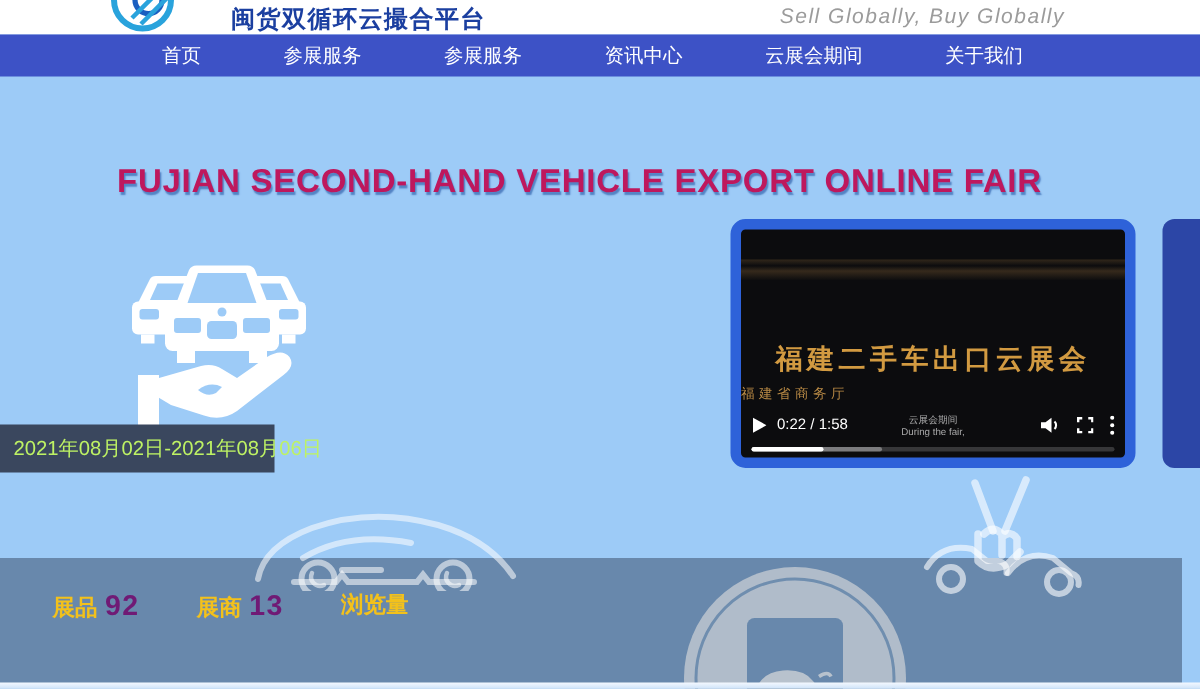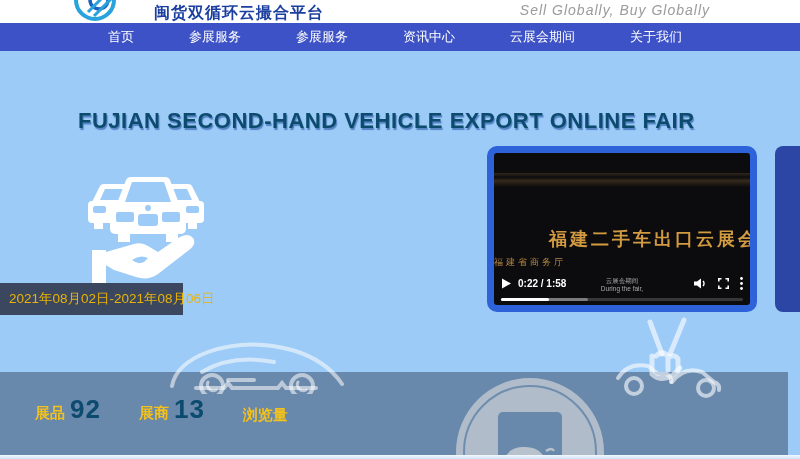--- a/index.html
+++ b/index.html
@@ -28,54 +28,54 @@
     position:absolute; left:0; top:23px; width:800px; height:28px;
     background:#3d52c6; display:flex; align-items:center;
     justify-content:space-between; padding:0 118px 0 108px; z-index:5;gap:11px;
   }
   .nav-item {
     color:#ffffff; font-size:13px; cursor:pointer; white-space:nowrap;
   }
   
   .hero-title {
     position:absolute; left:78px; top:108px; font-size:22px; font-weight:bold;
-    color:#0c4a6e; letter-spacing:0.5px; white-space:nowrap;
+    color:#be185d; letter-spacing:0.5px; white-space:nowrap;
     text-shadow:1px 2px 1px rgba(74,122,190,0.9);
   }
   .cars-hand { position:absolute; left:74px; top:168px; width:148px; height:122px; }
   .date-banner {
     position:absolute; left:0; top:283px; width:183px; height:32px;
     background:#3a475e; display:flex; align-items:center; padding-left:9px;
   }
-  .date-banner span { color:#eab308; font-size:13.5px; white-space:nowrap; }
+  .date-banner span { color:#bef264; font-size:13.5px; white-space:nowrap; }
   
   .video {
     position:absolute; left:487px; top:146px; width:270px; height:166px;
     background:#0c0c0e; border:7px solid #2e62d9; border-radius:10px; z-index:4;
     overflow:hidden; cursor:pointer;
   }
   .video-road {
     position:absolute; left:0; top:20px; width:100%; height:14px;
     background:linear-gradient(180deg, rgba(120,90,50,0.35) 0%, rgba(0,0,0,0) 30%, rgba(150,110,60,0.3) 55%, rgba(0,0,0,0) 100%);
   }
   .video-title {
     position:absolute; left:0; top:74px; width:100%; text-align:center;
     color:#d29a41; font-size:18px; letter-spacing:3px; white-space:nowrap;
-    font-family:"Liberation Serif", serif; font-weight:bold;margin-left:32px;
+    font-family:"Liberation Serif", serif; font-weight:bold;
   }
   .video-subtitle {
     position:absolute; left:0; top:103px; width:100%; text-align:left;
     color:#b98a45; font-size:9px; letter-spacing:3px;
   }
   .video-controls {
     position:absolute; left:0; bottom:10px; width:100%; height:24px;
     display:flex; align-items:center; padding:0 7px;
   }
   .vc-left { display:flex; align-items:center; gap:7px; }
-  .time-display { color:#ffffff; font-size:10px; font-weight:bold; white-space:nowrap; }
+  .time-display { color:#ffffff; font-size:10px; font-weight:normal; white-space:nowrap; }
   .video-caption {
     position:absolute; left:0; right:0; bottom:12px; text-align:center;
     color:rgba(220,220,220,0.75); font-size:6.5px; line-height:8px; pointer-events:none;
   }
   .vc-right { margin-left:auto; display:flex; align-items:center; gap:11px; }
   .vc-btn { display:flex; align-items:center; cursor:pointer; }
   .progress {
     position:absolute; left:7px; right:7px; bottom:4px; height:3.5px;
     background:rgba(255,255,255,0.18); border-radius:2px; cursor:pointer;
   }
@@ -87,24 +87,24 @@
     background:#2c46a6; border-radius:8px 0 0 8px; z-index:3; cursor:pointer;
   }
   
   .sketch-car { position:absolute; left:168px; top:336px; width:178px; height:58px; z-index:2; }
   .sketch-vhand { position:absolute; left:612px; top:316px; width:115px; height:84px; z-index:2; }
   
   .bottom-bar {
     position:absolute; left:0; top:372px; width:788px; height:84px;
     background:#6888ac; z-index:1;
   }
-  .stats { position:absolute; left:35px; top:394px; display:flex; align-items:flex-end; gap:38px; z-index:2; }
+  .stats { position:absolute; left:35px; top:394px; display:flex; align-items:flex-start; gap:38px; z-index:2; }
   .stat { display:flex; align-items:baseline; gap:5px; }
   .stat .lbl { color:#f3c11b; font-size:15px; font-weight:bold; }
-  .stat .val { color:#0c4a6e; font-size:26px; font-weight:bold; letter-spacing:1px; }
+  .stat .val { color:#701a75; font-size:19px; font-weight:bold; letter-spacing:1px; }
   .garage-badge {
     position:absolute; left:456px; top:378px; width:148px; height:148px;
     border-radius:50%; background:rgba(189,197,207,0.85); z-index:2;
   }
   .garage-badge::after {
     content:""; position:absolute; left:7px; top:7px; right:7px; bottom:7px;
     border-radius:50%; border:2px solid rgba(104,136,172,0.9);
   }
   .garage-door {
     position:absolute; left:42px; top:34px; width:64px; height:120px;

